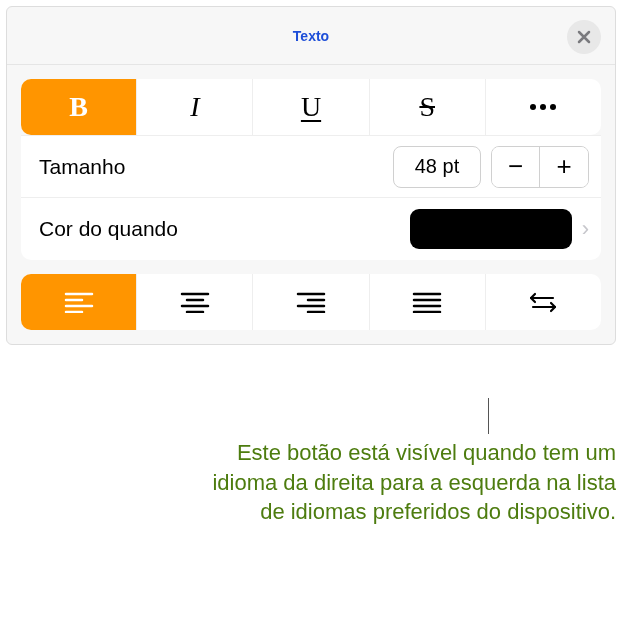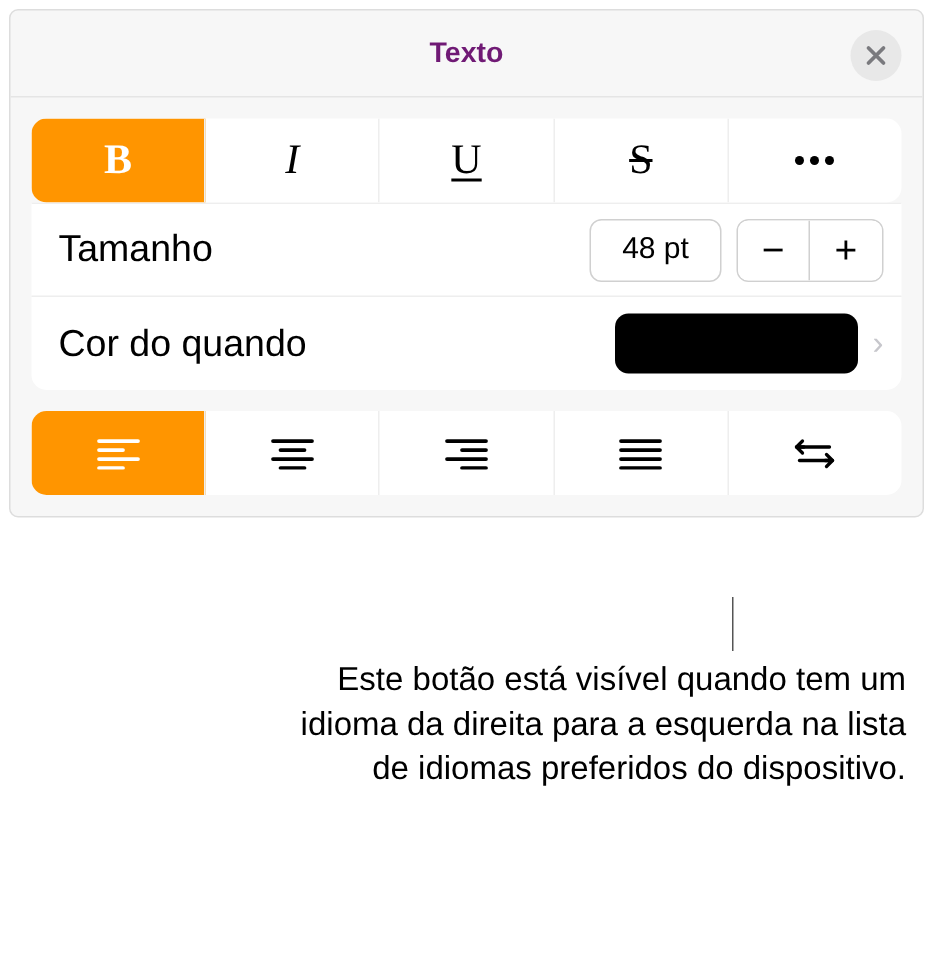--- a/index.html
+++ b/index.html
@@ -19,23 +19,23 @@
     }
     .header {
       position: relative;
       height: 58px;
       border-bottom: 1px solid #e5e5e5;
       display: flex;
       align-items: center;
       justify-content: center;
     }
     .header-title {
-      font-size: 19px;
+      font-size: 14px;
       font-weight: 600;
-      color: #701a75;
+      color: #1d4ed8;
     }
     .close-btn {
       position: absolute;
       right: 14px;
       top: 13px;
       width: 34px;
       height: 34px;
       border-radius: 50%;
       background: #e8e8e8;
       display: flex;
@@ -84,21 +84,21 @@
     }
     .row {
       height: 62px;
       padding: 0 12px 0 18px;
       display: flex;
       align-items: center;
       justify-content: space-between;
       border-bottom: 1px solid #eee;
     }
     .row:last-child { border-bottom: none; }
-    .row-label { font-size: 25px; color: #000; }
+    .row-label { font-size: 21px; color: #000; }
     .size-controls { display: flex; align-items: center; gap: 10px; padding-left: 15px; }
     .size-value {
       width: 88px;
       height: 42px;
       border: 1px solid #d0d0d0;
       border-radius: 8px;
       display: flex;
       align-items: center;
       justify-content: center;
       font-size: 20px;
@@ -144,27 +144,27 @@
     .callout {
       position: absolute;
       left: 488px;
       top: 398px;
       width: 1px;
       height: 36px;
       background: #555;
     }
     .caption {
       position: absolute;
-      left: 184px;
+      left: 196px;
       top: 438px;
       width: 420px;
       text-align: right;
       font-size: 22px;
       line-height: 1.35;
-      color: #000000;
+      color: #4d7c0f;
     }
   </style>
 </head>
 <body>
 
 <div class="panel">
 
   <div class="header">
     <div class="header-title">Texto</div>
     <div class="close-btn">

